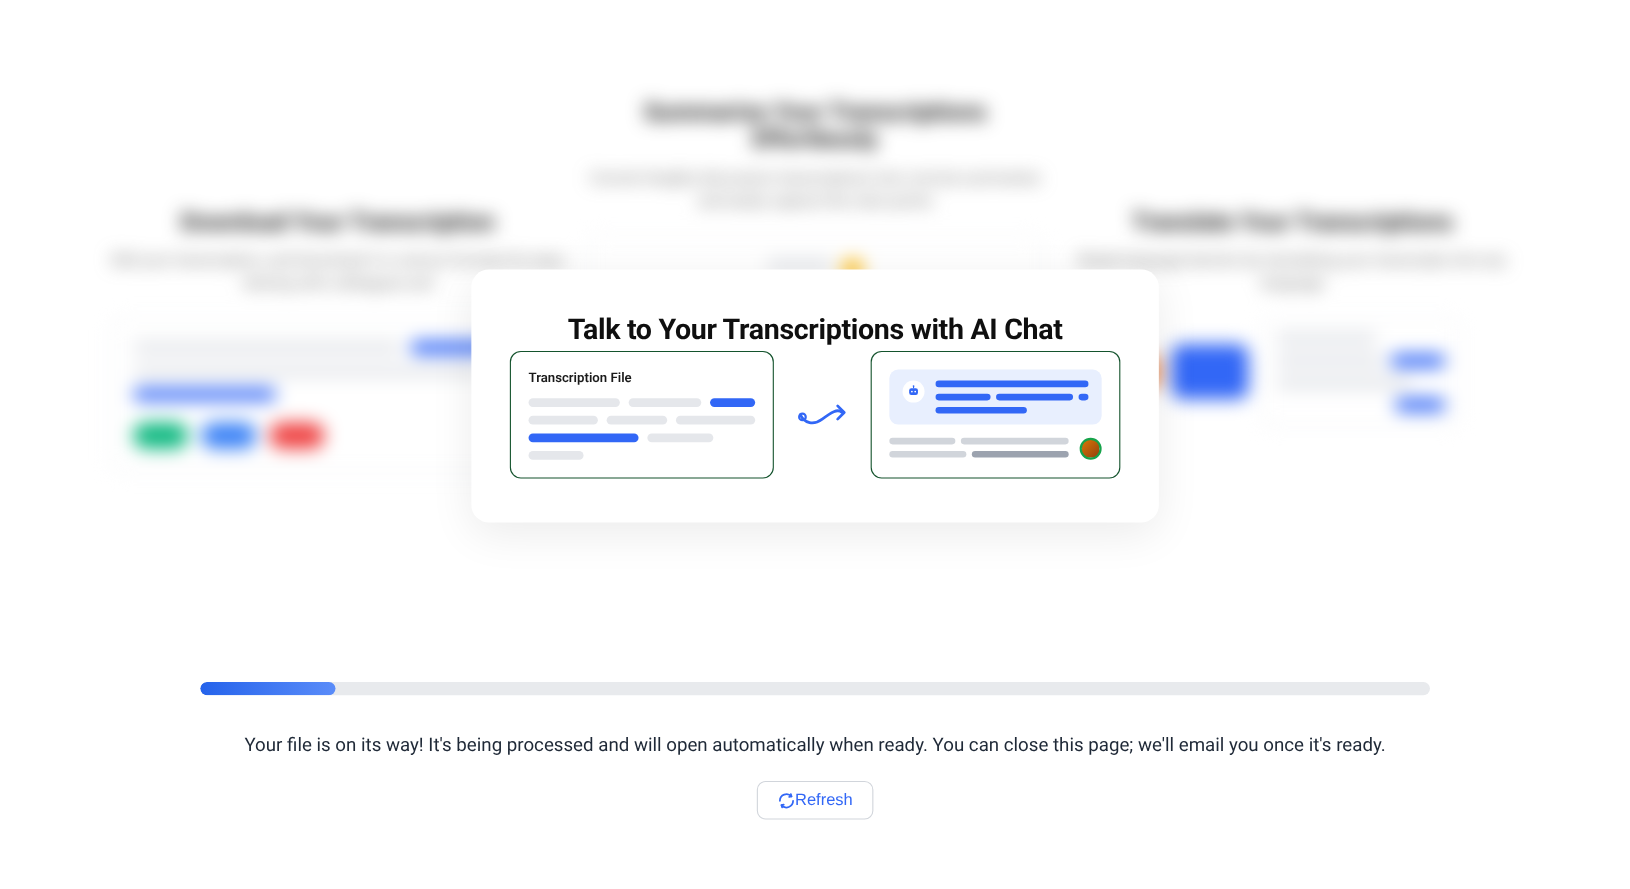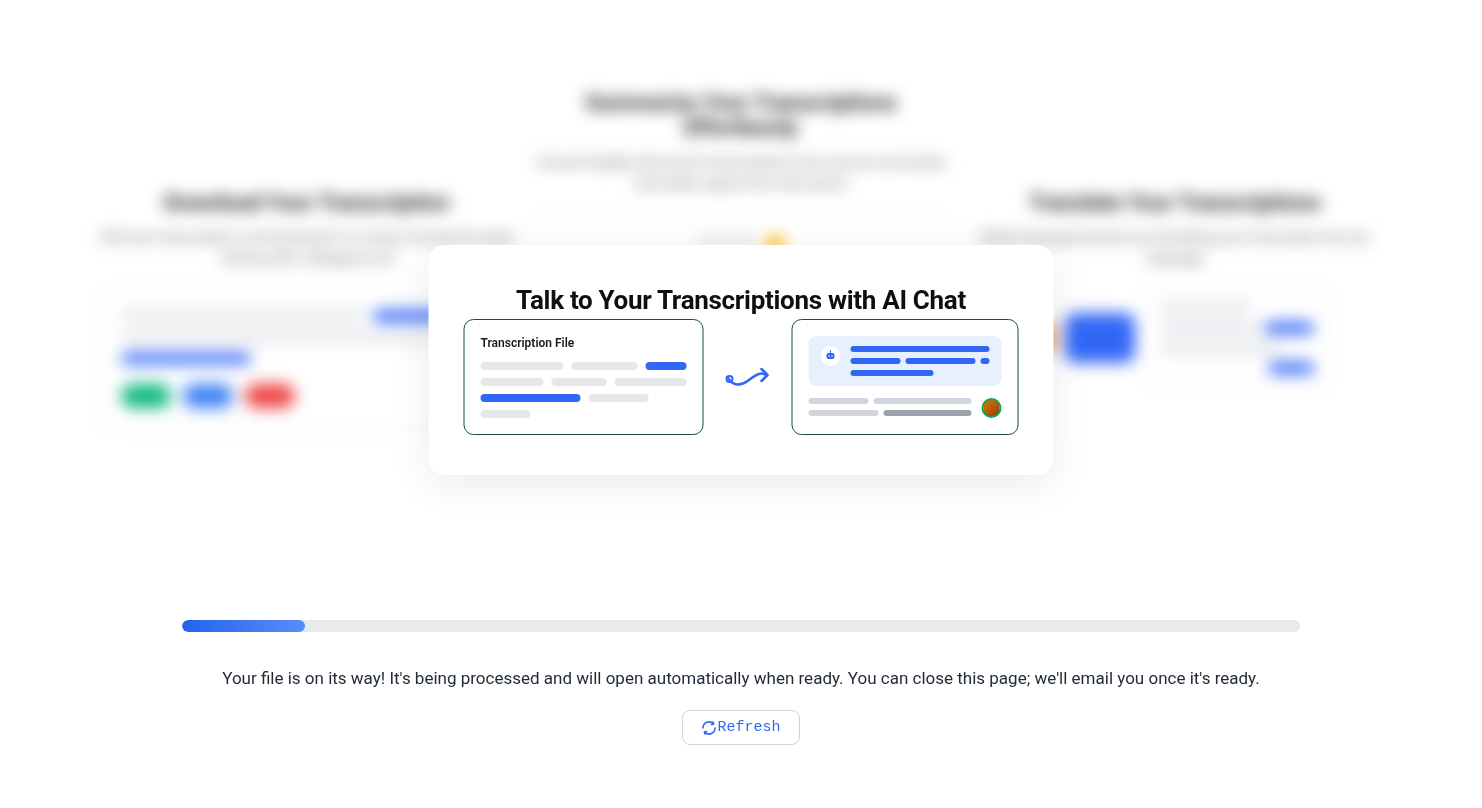--- a/index.html
+++ b/index.html
@@ -295,21 +295,21 @@
       display: inline-flex;
       align-items: center;
       gap: 0;
       padding: 8px 18px;
       background: #fff;
       border: 1px solid #d1d5db;
       border-radius: 8px;
       font-size: 15px;
       color: #3267f6;
       cursor: pointer;
-      font-family: Liberation Mono, monospace;
+      font-family: Liberation Sans, sans-serif;
     }
 
     .refresh-icon {
       width: 16px;
       height: 16px;
     }
   </style>
 </head>
 <body>
 

